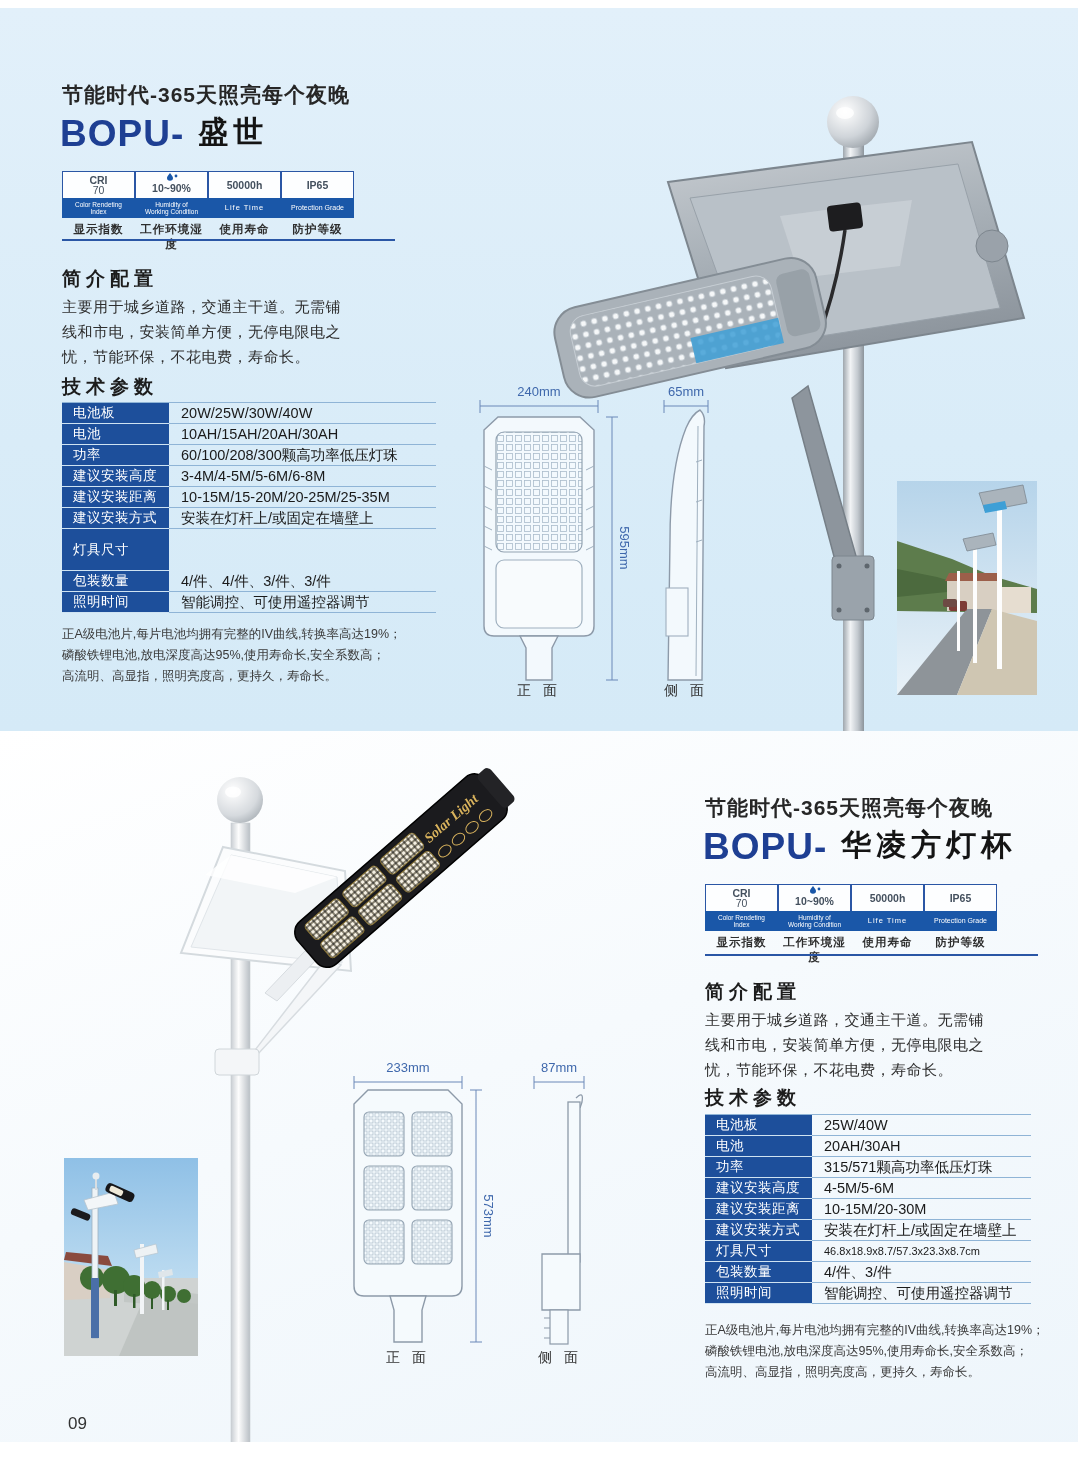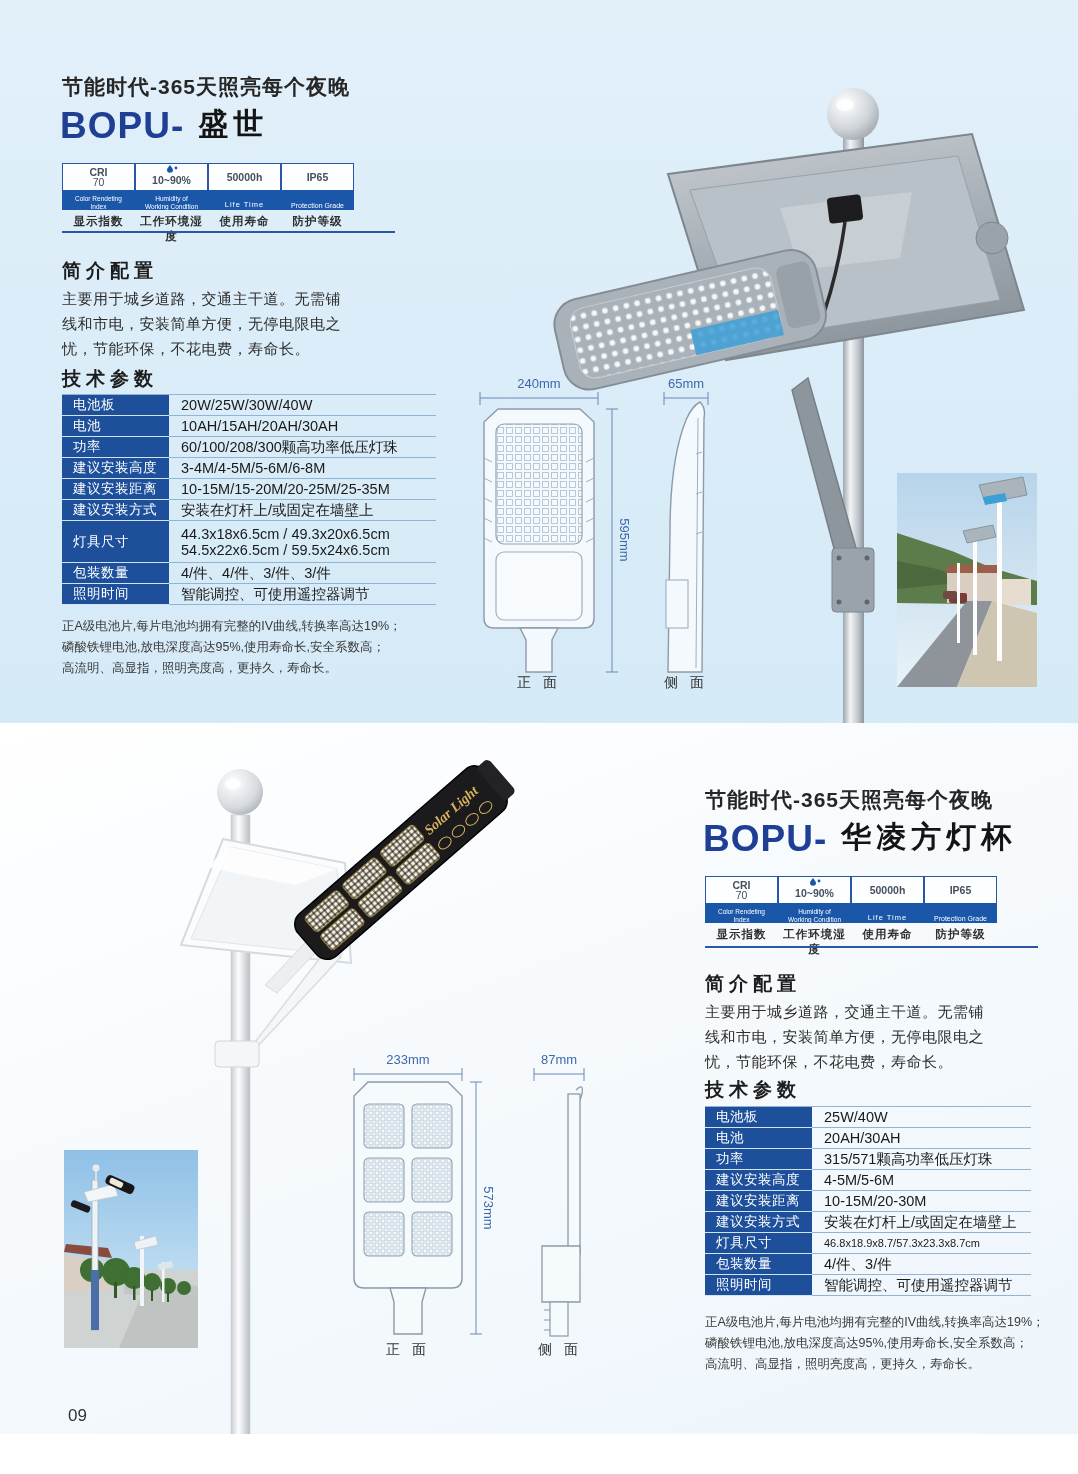--- a/index.html
+++ b/index.html
@@ -1,18 +1,18 @@
 <!DOCTYPE html>
 <html><head>
 <meta charset="utf-8">
 <style>
   * { margin:0; padding:0; box-sizing:border-box; }
   html,body { background:#fff; }
   body { font-family:"Liberation Sans","DejaVu Sans",sans-serif; }
-  .page { position:relative; width:1078px; height:1434px; overflow:hidden; background:#fff; }
+  .page { position:relative; width:1078px; height:1434px; overflow:hidden; background:#fff;margin-top:8px; }
 
   .section-top { position:absolute; left:0; top:0; width:1078px; height:723px;
     background:linear-gradient(180deg,#e2f0fa 0%,#d9ecf8 60%,#d5eaf7 100%); }
   .section-bottom { position:absolute; left:0; top:723px; width:1078px; height:751px;
     background:linear-gradient(160deg,#ffffff 0%,#f6fafd 45%,#edf5fb 100%); }
 
   .abs { position:absolute; }
 
   .slogan { font-size:21px; font-weight:bold; color:#262626; letter-spacing:1px; }
   .title-row { display:flex; align-items:flex-end; gap:14px; }
@@ -20,21 +20,21 @@
   .product-name { font-size:30px; font-weight:700; color:#141414; letter-spacing:5px; padding-bottom:2px; }
 
   .badges { display:flex; }
   .badge { width:73px; display:flex; flex-direction:column; }
   .badge-top { height:27px; background:#fdfeff; border:1.5px solid #2a56a5; border-bottom:none;
     display:flex; flex-direction:column; align-items:center; justify-content:center; line-height:1.0;
     color:#3d4a58; position:relative; }
   .badge-val { font-size:10.5px; font-weight:bold; color:#44505e; }
   .badge-val2 { font-size:10.5px; font-weight:normal; color:#44505e; }
   .badge-bot { height:20px; background:#1a57a8; color:#fff; display:flex; flex-direction:column;
-    align-items:center; justify-content:flex-end; line-height:1.15; }
+    align-items:center; justify-content:center; line-height:1.15; }
   .badge-en { font-size:6.5px; white-space:nowrap; }
   .badge-cn { margin-top:4px; text-align:center; font-size:11.5px; color:#2e2e2e; font-weight:bold; letter-spacing:1px; }
   .drop-icon { position:absolute; top:1px; left:50%; transform:translateX(-50%); }
 
   .rule { height:2px; background:#2a56a5; }
 
   .h-section { font-size:19px; font-weight:bold; color:#1c1c1c; letter-spacing:5px; }
   .intro p { font-size:15px; color:#2e2e2e; line-height:25px; letter-spacing:0.5px; }
 
   .spec-table { width:374px; border-top:1px solid #8fb4d6; }
@@ -154,24 +154,20 @@
           </div>
       </div>
       <div class="spec-row">
         <div class="spec-label">建议安装方式</div>
         <div class="spec-value">
             <span>安装在灯杆上/或固定在墙壁上</span>
           </div>
       </div>
       <div class="spec-row dbl">
         <div class="spec-label">灯具尺寸</div>
-        <div class="spec-value">
-          <span>44.3x18x6.5cm / 49.3x20x6.5cm</span>
-          <span>54.5x22x6.5cm / 59.5x24x6.5cm</span>
-        </div>
       </div>
       <div class="spec-row">
         <div class="spec-label">包装数量</div>
         <div class="spec-value">
             <span>4/件、4/件、3/件、3/件</span>
           </div>
       </div>
       <div class="spec-row">
         <div class="spec-label">照明时间</div>
         <div class="spec-value">

